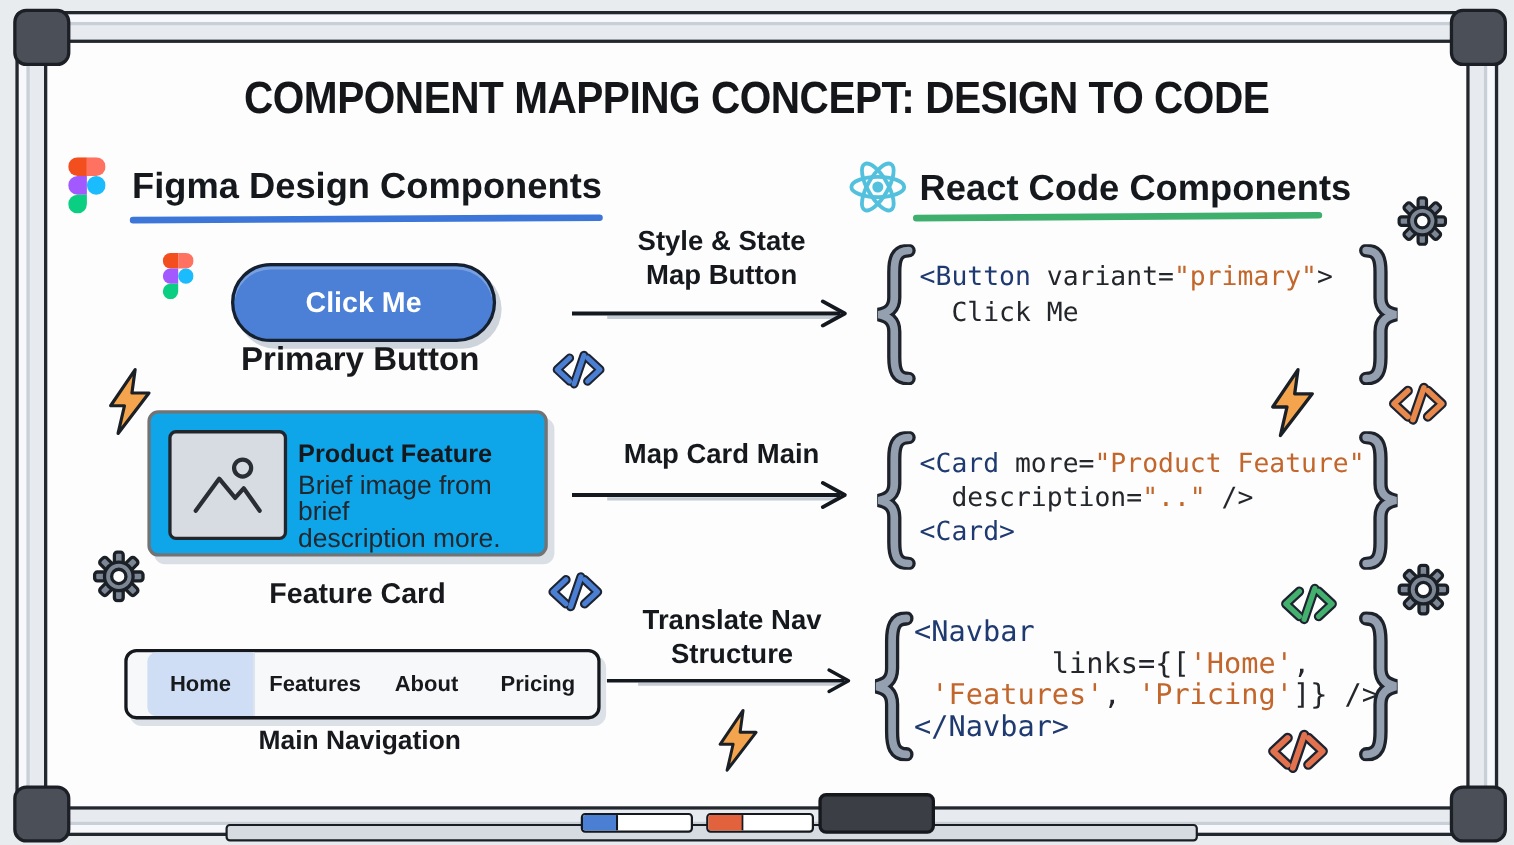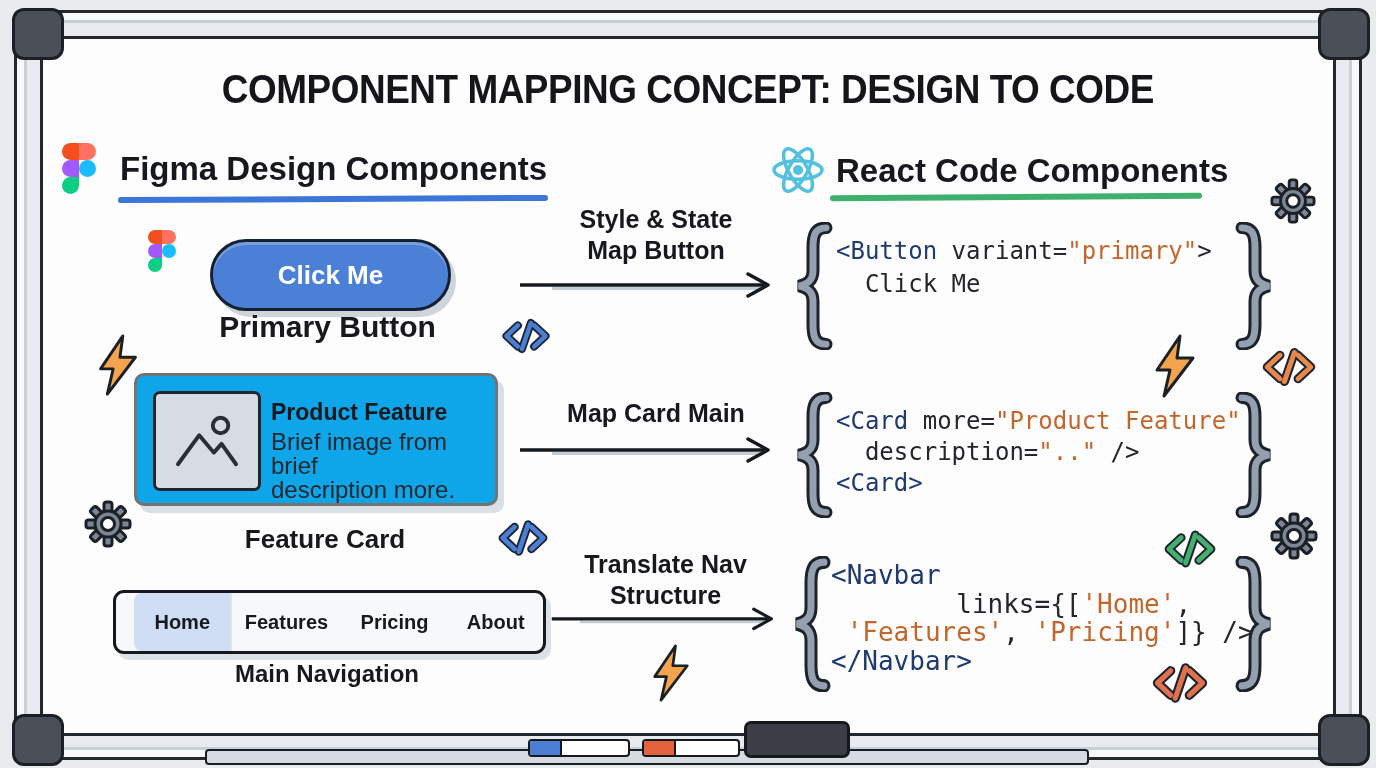--- a/index.html
+++ b/index.html
@@ -270,22 +270,22 @@
       <div class="code-line"><span class="tok-tag">&lt;Card&gt;</span></div>
     </div>
   <svg class="abs" style="left:1232px;top:392px;" width="44" height="126" viewBox="0 0 44 132" preserveAspectRatio="none">
     <path d="M10 6 C21 6 23 14 23 26 L23 50 C23 61 29 64 37 66 C29 68 23 71 23 82 L23 106 C23 118 21 126 10 126" fill="none" stroke="#1d222b" stroke-width="13" stroke-linecap="round"></path>
     <path d="M10 6 C21 6 23 14 23 26 L23 50 C23 61 29 64 37 66 C29 68 23 71 23 82 L23 106 C23 118 21 126 10 126" fill="none" stroke="#94a0b0" stroke-width="7" stroke-linecap="round"></path>
   </svg>
 
   <div class="abs navbar">
     <div class="navitem active" style="width:100px;margin-left:18px;">Home</div>
     <div class="navitem" style="width:112px;">Features</div>
+    <div class="navitem" style="width:98px;">About</div>
     <div class="navitem" style="width:112px;">Pricing</div>
-    <div class="navitem" style="width:98px;">About</div>
   </div>
   <div class="abs lbl" style="left:192px;top:660px;width:270px;font-size:24px;">Main Navigation</div>
 
   <div class="abs arrowlbl" style="left:548px;top:549px;width:235px;">
     <div>Translate Nav</div>
       <div>Structure</div>
   </div>
   <svg class="abs" style="left:550px;top:604px;" width="232" height="28" viewBox="0 0 262 28">
     <line x1="34" y1="18.5" x2="242" y2="18.5" stroke="#c3cbd4" stroke-width="3"></line>
     <line x1="2" y1="15" x2="246" y2="15" stroke="#14181f" stroke-width="3.5"></line>

